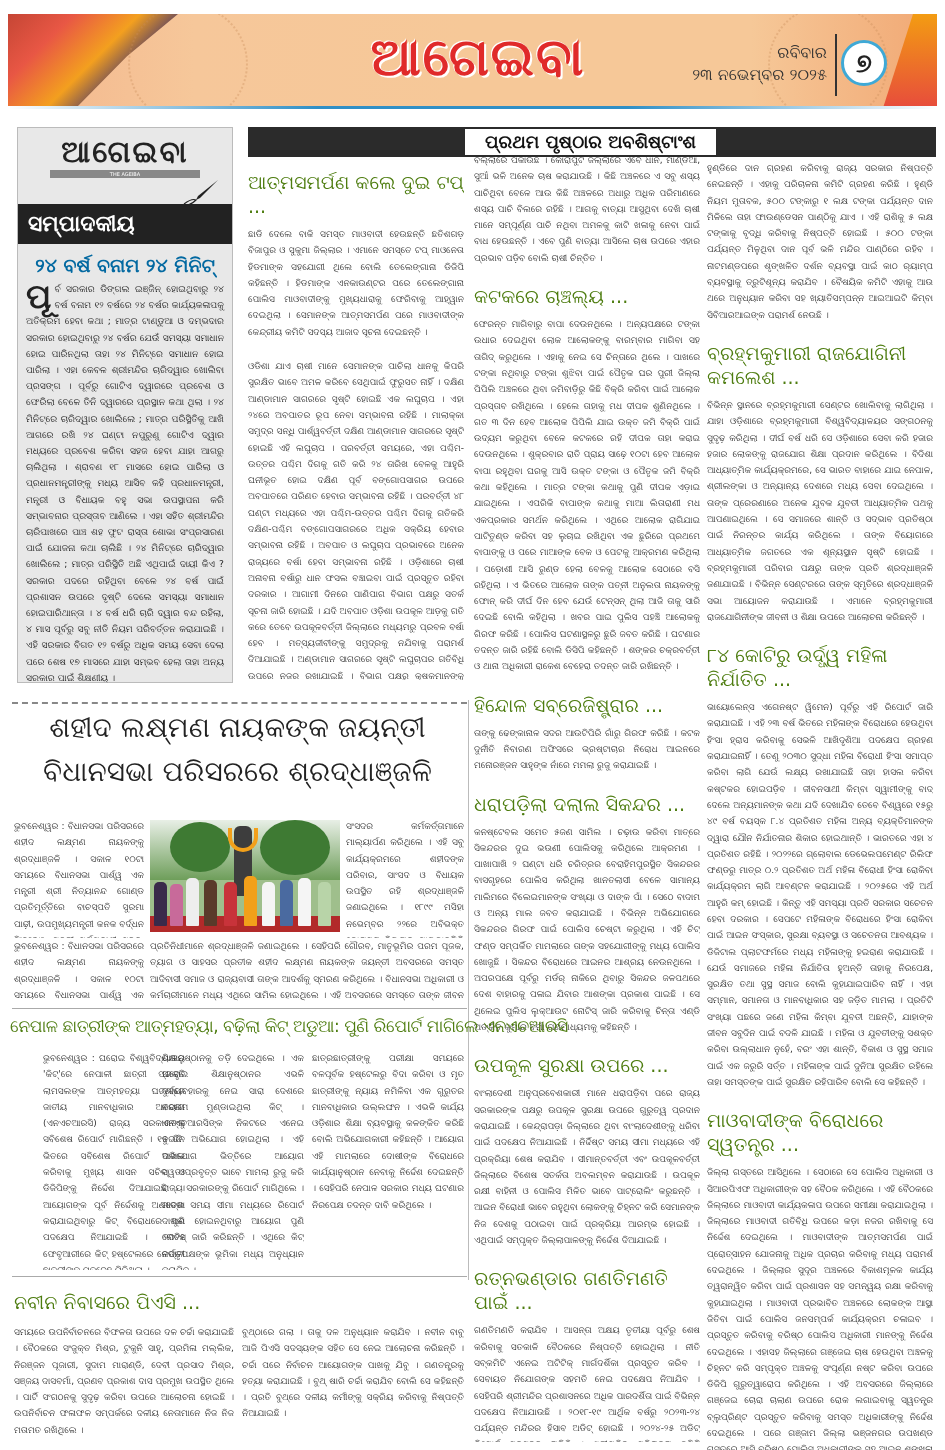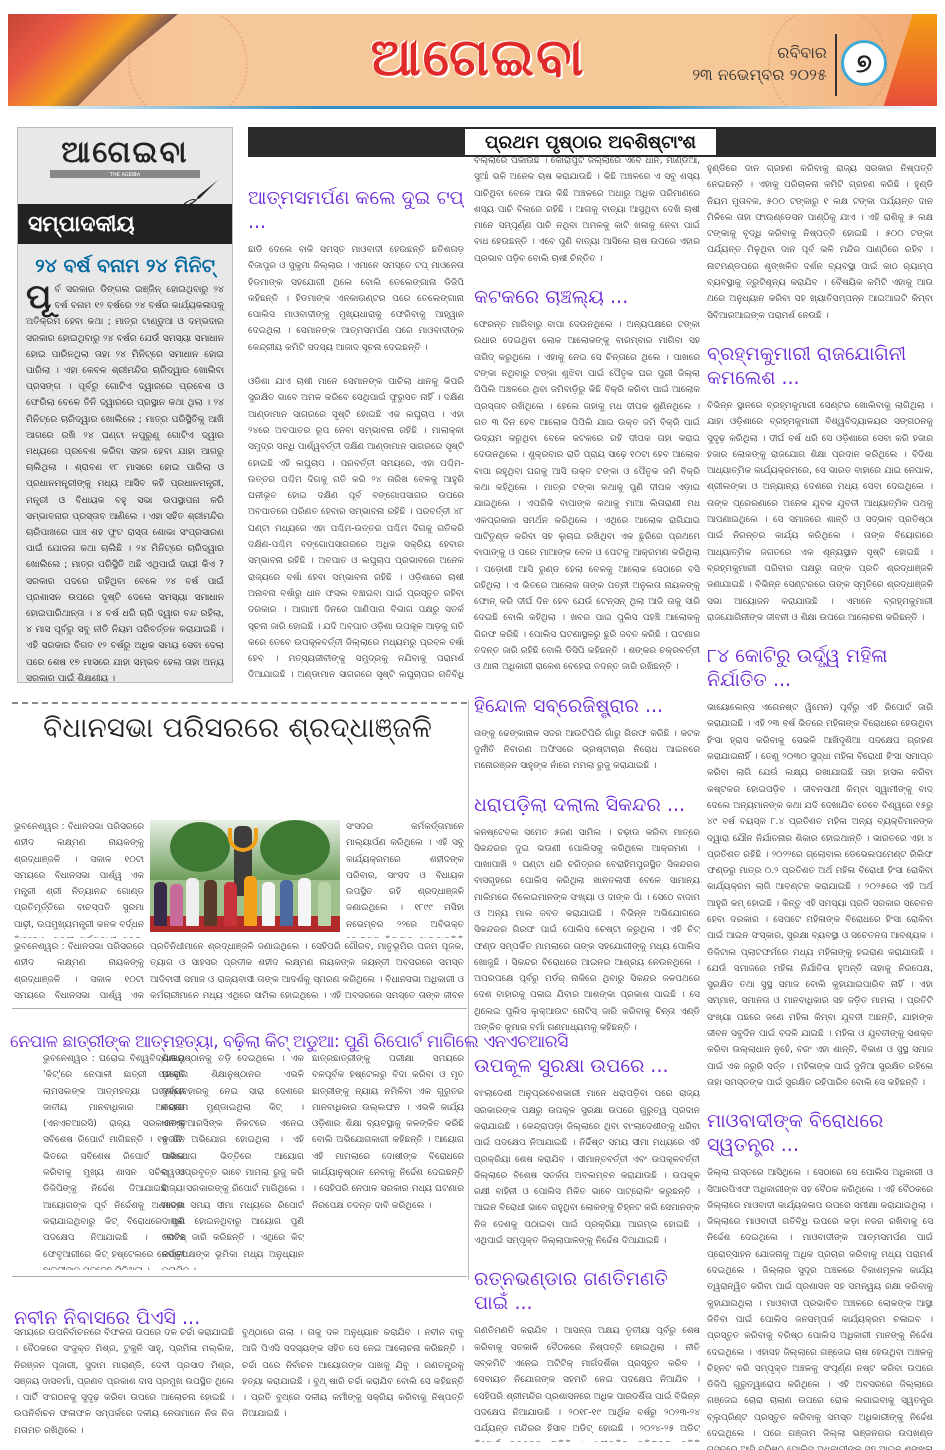--- a/index.html
+++ b/index.html
@@ -37,21 +37,21 @@
   .editorial .headline { font-size: 19px; text-align: center; margin: 10px 4px 4px; color: #0369a1; }
   .editorial .body { font-size: 9.2px; line-height: 16.2px; padding: 0 8px; text-align: justify; color: #222; }
   .editorial .dropcap { float: left; font-size: 34px; line-height: 30px; margin-right: 3px; font-weight: bold; }
 
   
   .section-bar { position: absolute; left: 248px; top: 127px; width: 688px; height: 30px; background: #2b2b2b; }
   .section-bar .label { position: absolute; left: 215px; top: 0; width: 255px; height: 30px; background: #fff;
     border: 2px solid #2b2b2b; font-size: 18px; font-weight: bold; text-align: center; line-height: 26px; color: #111; }
 
   .col { position: absolute; }
-  .col h2 { font-size: 19px; font-weight: normal; color: #6d28d9; margin: 15px 0 8px; line-height: 24px; }
+  .col h2 { font-size: 19px; font-weight: normal; color: #4d7c0f; margin: 0 0 8px; line-height: 24px; }
   .col .txt { font-size: 9px; line-height: 16.3px; color: #333; text-align: justify; }
   .col .story { margin-bottom: 18px; }
 
   .dashed-rule { position: absolute; height: 0; border-top: 2px dashed #888; }
   .vrule { position: absolute; width: 1px; background: #bbb; }
 
   
   .big-head { position: absolute; left: 10px; top: 706px; width: 455px; text-align: center; font-size: 28px; line-height: 44px; color: #222; }
   .photo { position: absolute; left: 150px; top: 820px; width: 190px; height: 112px; overflow: hidden; background: #9fbf8c; }
   .photo .sky { position:absolute; left:0; top:0; width:100%; height:60px; background: linear-gradient(#e8efe6,#6e9e5a); }
@@ -152,20 +152,21 @@
     <h2>ମାଓବାଦୀଙ୍କ ବିରୋଧରେ ସ୍ୱତନ୍ତ୍ର ...</h2>
     <p class="txt">ଜିଲ୍ଲା ଗସ୍ତରେ ଆସିଥିଲେ । ସେଠାରେ ସେ ପୋଲିସ ଅଧିକାରୀ ଓ ସିଆରପିଏଫ ଅଧିକାରୀଙ୍କ ସହ ବୈଠକ କରିଥିଲେ । ଏହି ବୈଠକରେ ଜିଲ୍ଲାରେ ମାଓବାଦୀ କାର୍ଯ୍ୟକଳାପ ଉପରେ ସମୀକ୍ଷା କରାଯାଇଥିଲା । ଜିଲ୍ଲାରେ ମାଓବାଦୀ ଗତିବିଧି ଉପରେ କଡ଼ା ନଜର ରଖିବାକୁ ସେ ନିର୍ଦ୍ଦେଶ ଦେଇଥିଲେ । ମାଓବାଦୀଙ୍କ ଆତ୍ମସମର୍ପଣ ପାଇଁ ପ୍ରୋତ୍ସାହନ ଯୋଜନାକୁ ଅଧିକ ପ୍ରଚାର କରିବାକୁ ମଧ୍ୟ ପରାମର୍ଶ ଦେଇଥିଲେ । ଜିଲ୍ଲାର ସୁଦୂର ଅଞ୍ଚଳରେ ବିକାଶମୂଳକ କାର୍ଯ୍ୟ ତ୍ୱରାନ୍ୱିତ କରିବା ପାଇଁ ପ୍ରଶାସନ ସହ ସମନ୍ୱୟ ରକ୍ଷା କରିବାକୁ କୁହାଯାଇଥିଲା । ମାଓବାଦୀ ପ୍ରଭାବିତ ଅଞ୍ଚଳରେ ଲୋକଙ୍କ ଆସ୍ଥା ଜିତିବା ପାଇଁ ପୋଲିସ ଜନସମ୍ପର୍କ କାର୍ଯ୍ୟକ୍ରମ ଚଳାଇବ । ପ୍ରସ୍ତୁତ କରିବାକୁ ବରିଷ୍ଠ ପୋଲିସ ଅଧିକାରୀ ମାନଙ୍କୁ ନିର୍ଦ୍ଦେଶ ଦେଇଥିଲେ । ଏହାସହ ଜିଲ୍ଲାରେ ଗଞ୍ଜେଇ ଚାଷ ହେଉଥିବା ଅଞ୍ଚଳକୁ ଚିହ୍ନଟ କରି ସମ୍ପୃକ୍ତ ଅଞ୍ଚଳକୁ ସଂପୂର୍ଣ୍ଣ ନଷ୍ଟ କରିବା ଉପରେ ଡିଜିପି ଗୁରୁତ୍ୱାରୋପ କରିଥିଲେ । ଏହି ଅବସରରେ ଜିଲ୍ଲାରେ ଗଞ୍ଜେଇ ଚୋରା ଚାଲାଣ ଉପରେ ରୋକ ଲଗାଇବାକୁ ସ୍ୱତନ୍ତ୍ର ବ୍ଲୁପ୍ରିଣ୍ଟ ପ୍ରସ୍ତୁତ କରିବାକୁ ସମସ୍ତ ଅଧିକାରୀଙ୍କୁ ନିର୍ଦ୍ଦେଶ ଦେଇଥିଲେ । ପରେ ଗଞ୍ଜାମ ଜିଲ୍ଲା ଭଞ୍ଜନଗର ଉପଖଣ୍ଡ ଗସ୍ତରେ ଆସି ବରିଷ୍ଠ ପୋଲିସ ଅଧିକାରୀଙ୍କ ସହ ଆଇନ ଶୃଙ୍ଖଳା ପରିସ୍ଥିତି ସମ୍ପର୍କରେ ବିସ୍ତୃତ ଭାବେ ଆଲୋଚନା କରିଥିଲେ । ଉପଖଣ୍ଡରେ ଥିବା ଥାନା ଓ ଫାଣ୍ଡିରେ ପୋଲିସ ଅଧିକାରୀଙ୍କ କାର୍ଯ୍ୟଦକ୍ଷତା ବୃଦ୍ଧି ପାଇଁ ଉଦ୍ୟମ ଜାରି ରହିଛି । ଏହି ଅବସରରେ ଦକ୍ଷିଣାଞ୍ଚଳ ଆରକ୍ଷୀ ମହାନିରୀକ୍ଷକ, ଗଞ୍ଜାମ ଏସପି ପ୍ରମୁଖ ଉପସ୍ଥିତ ଥିଲେ ।</p>
   </div>
 
 </div>
 
 <div class="vrule" style="left:468px; top:700px; height:580px;"></div>
 <div class="dashed-rule" style="left:12px; top:702px; width:455px;"></div>
 
 <div class="big-head">
+  <div>ଶହୀଦ ଲକ୍ଷ୍ମଣ ନାୟକଙ୍କ ଜୟନ୍ତୀ</div>
   <div>ବିଧାନସଭା ପରିସରରେ ଶ୍ରଦ୍ଧାଞ୍ଜଳି</div>
 </div>
 <div class="col" style="left:14px; top:818px; width:130px; height:120px; overflow:hidden;">
   <p class="txt">ଭୁବନେଶ୍ୱର : ବିଧାନସଭା ପରିସରରେ ଶହୀଦ ଲକ୍ଷ୍ମଣ ନାୟକଙ୍କୁ ଶ୍ରଦ୍ଧାଞ୍ଜଳି । ସକାଳ ୧୦ଟା ସମୟରେ ବିଧାନସଭା ପାର୍ଶ୍ୱ ଏକ ମନ୍ତ୍ରୀ ଶ୍ରୀ ନିତ୍ୟାନନ୍ଦ ଗୋଣ୍ଡ ପ୍ରତିମୂର୍ତ୍ତିରେ ବାଚସ୍ପତି ସୁରମା ପାଢ଼ୀ, ଉପମୁଖ୍ୟମନ୍ତ୍ରୀ କନକ ବର୍ଦ୍ଧନ ସିଂହଦେଓ, ମନ୍ତ୍ରୀ ସୂର୍ଯ୍ୟବଂଶୀ ସୂରଜ, ଶ୍ରୀ ପ୍ରଭାତି ପରିଡ଼ା ଓ ଅନ୍ୟ ବିଧାୟକ ମାଲ୍ୟାର୍ପଣ କରି ଶ୍ରଦ୍ଧାଞ୍ଜଳି ଜଣାଇଥିଲେ । ଏହି କାର୍ଯ୍ୟକ୍ରମରେ ବିଧାନସଭା ସଚିବ ସତ୍ୟବ୍ରତ ରାଉତ, ଯୁଗ୍ମ ସଚିବ ଓ ଲୋକସମ୍ପର୍କ ବିଭାଗର କର୍ମଚାରୀମାନେ ଉପସ୍ଥିତ ଥିଲେ ।</p>
 </div>
 <div class="photo">
   <div class="sky"></div>
   <div class="tree" style="left:20px;top:2px;width:60px;height:50px;"></div>
   <div class="tree" style="left:110px;top:0;width:70px;height:55px;"></div>
   <div class="statue"></div>

